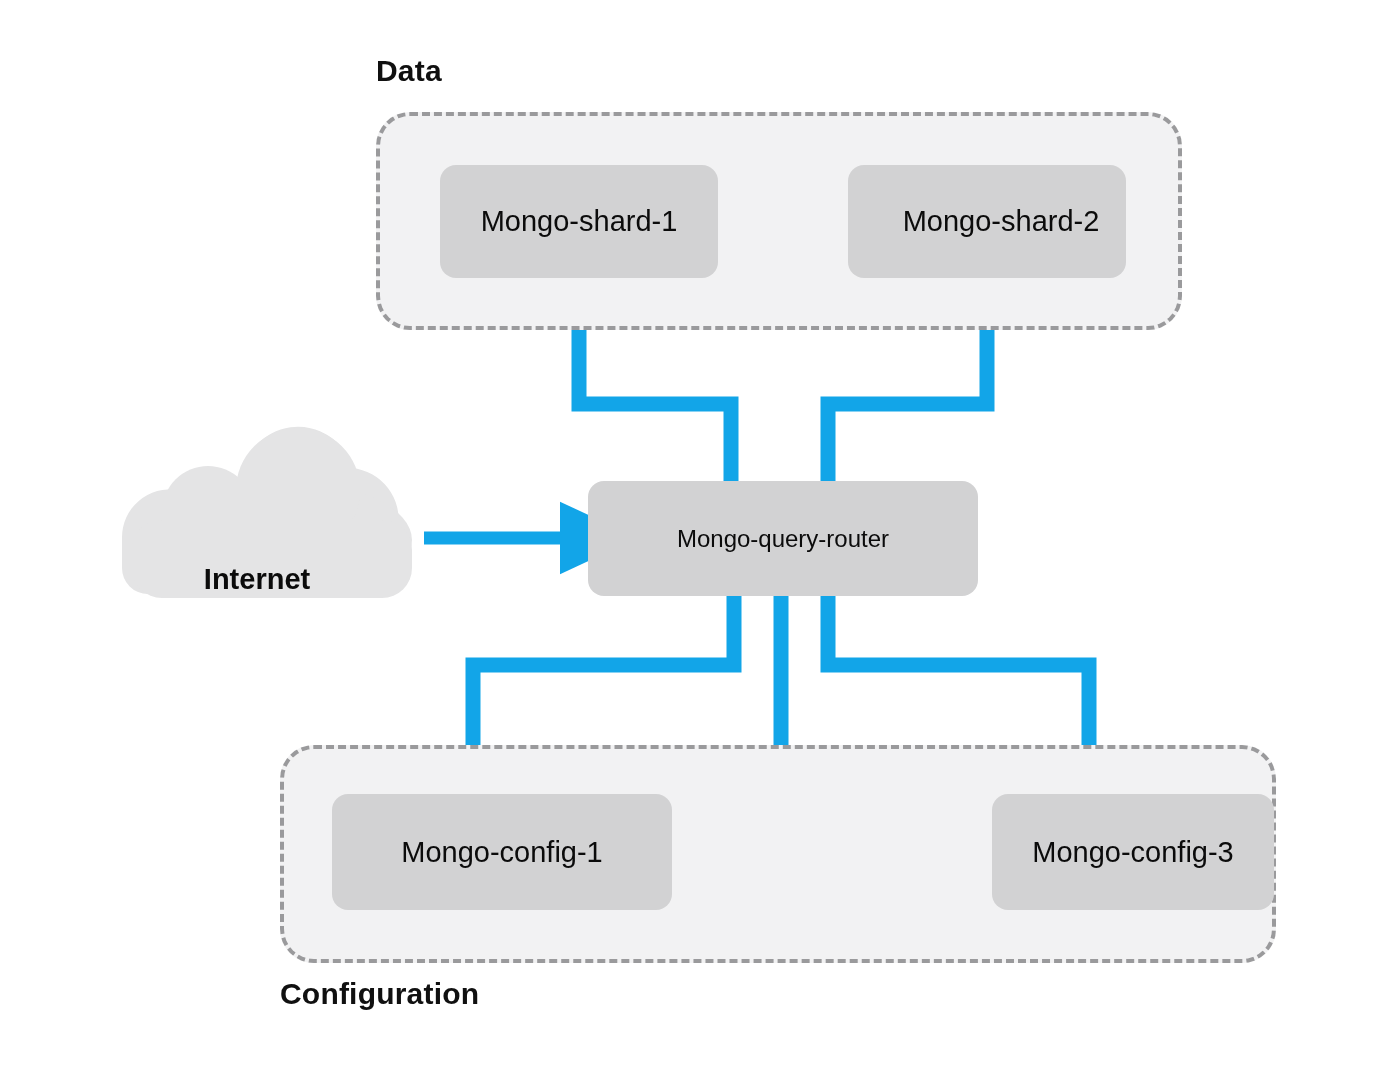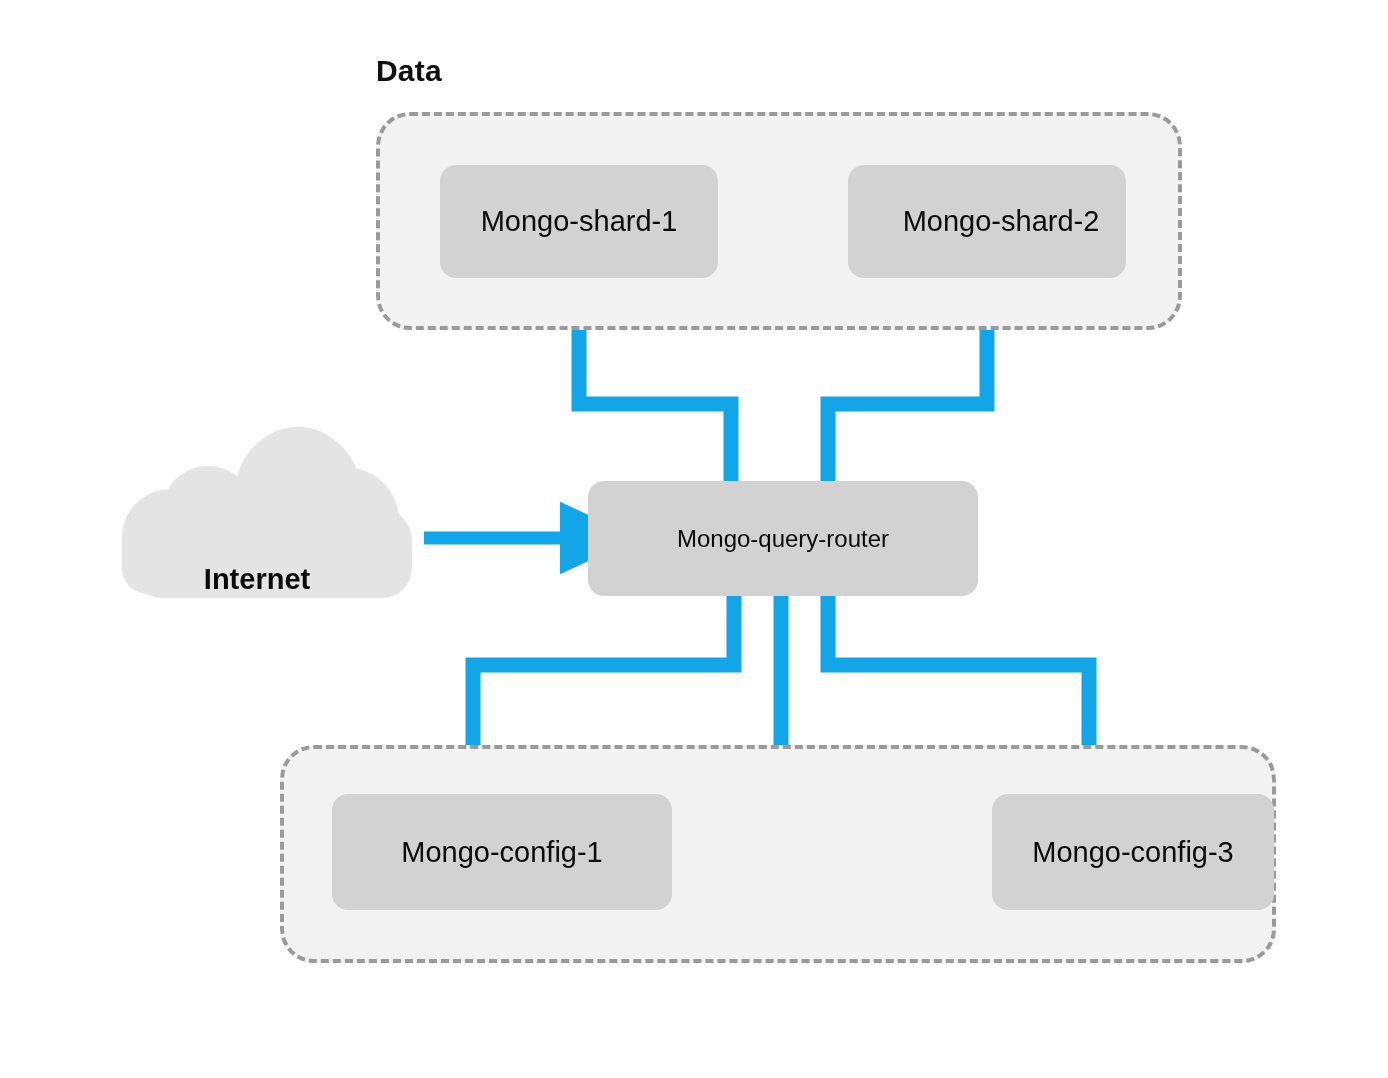--- a/index.html
+++ b/index.html
@@ -135,14 +135,15 @@
 
   <div class="node" style="left:332px; top:794px; width:340px; height:116px;">
     <span>Mongo-config-1</span>
   </div>
 
 
   <div class="node" style="left:948px; top:794px; width:282px; height:116px;margin-left:44px;">
     <span>Mongo-config-3</span>
   </div>
 
+  <div class="group-label" style="left:280px; top:977px; width:996px;">Configuration</div>
 
 </div>
 
 </body></html>

